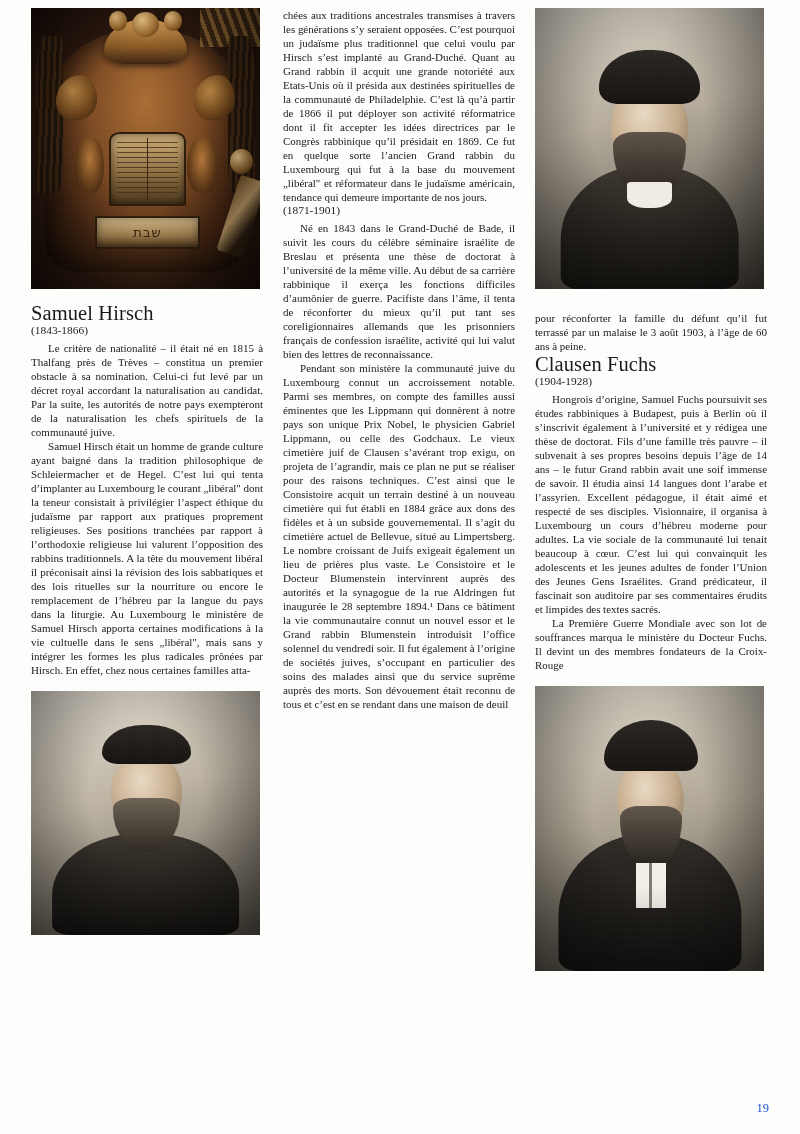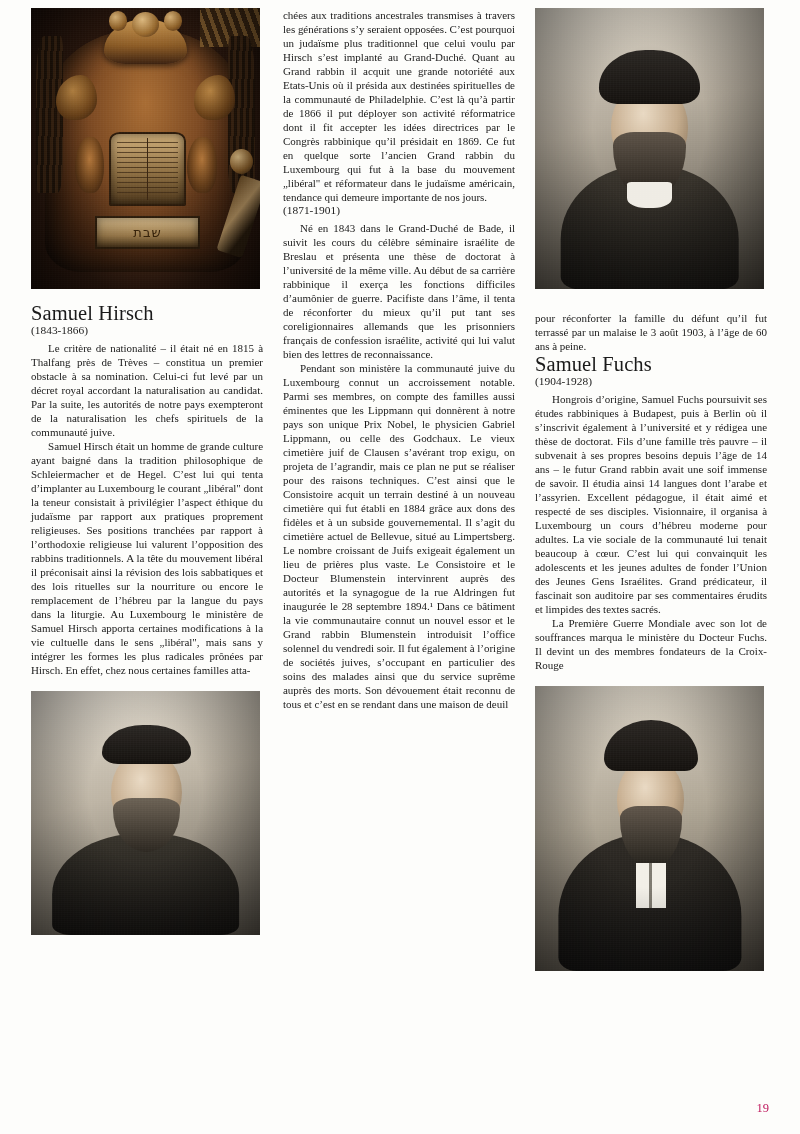--- a/index.html
+++ b/index.html
@@ -266,21 +266,21 @@
     position:absolute; left:44%; top:62%; width:13%; height:16%;
     background: linear-gradient(90deg,#f2efe7 0 45%, #7e7a70 45% 55%, #f2efe7 55% 100%);
   }
 
   .page-number {
     position: absolute;
     right: 31px;
     bottom: 18px;
     font-family: "Liberation Serif", serif;
     font-size: 12.5px;
-    color: #be185d;
+    color: #1d4ed8;
   }
 </style>
 </head>
 <body>
 
 <div class="page">
 
   <div class="columns">
 
     <div class="col">
@@ -344,21 +344,21 @@
         <div class="head"></div>
         <div class="hat"></div>
         <div class="beard"></div>
         <div class="collar"></div>
         <div class="grain"></div>
         <div class="vign"></div>
       </div>
 
       <p class="body noindent" style="margin-top:22px;">pour réconforter la famille du défunt qu’il fut terrassé par un malaise le 3 août 1903, à l’âge de 60 ans à peine.</p>
 
-      <h2 class="person gap-before-head">Samuel Fuchs</h2>
+      <h2 class="person gap-before-head">Clausen Fuchs</h2>
       <div class="years">(1904-1928)</div>
 
       <p class="body">Hongrois d’origine, Samuel Fuchs poursuivit ses études rabbiniques à Budapest, puis à Berlin où il s’inscrivit également à l’université et y rédigea une thèse de doctorat. Fils d’une famille très pauvre – il subvenait à ses propres besoins depuis l’âge de 14 ans – le futur Grand rabbin avait une soif immense de savoir. Il étudia ainsi 14 langues dont l’arabe et l’assyrien. Excellent pédagogue, il était aimé et respecté de ses disciples. Visionnaire, il organisa à Luxembourg un cours d’hébreu moderne pour adultes. La vie sociale de la communauté lui tenait beaucoup à cœur. C’est lui qui convainquit les adolescents et les jeunes adultes de fonder l’Union des Jeunes Gens Israélites. Grand prédicateur, il fascinait son auditoire par ses commentaires érudits et limpides des textes sacrés.</p>
       <p class="body">La Première Guerre Mondiale avec son lot de souffrances marqua le ministère du Docteur Fuchs. Il devint un des membres fondateurs de la Croix-Rouge</p>
 
       <div class="photo portrait" id="photo-fuchs" style="margin-top:14px;">
         <div class="bg"></div>
         <div class="body-sh"></div>
         <div class="head"></div>
         <div class="hat"></div>

